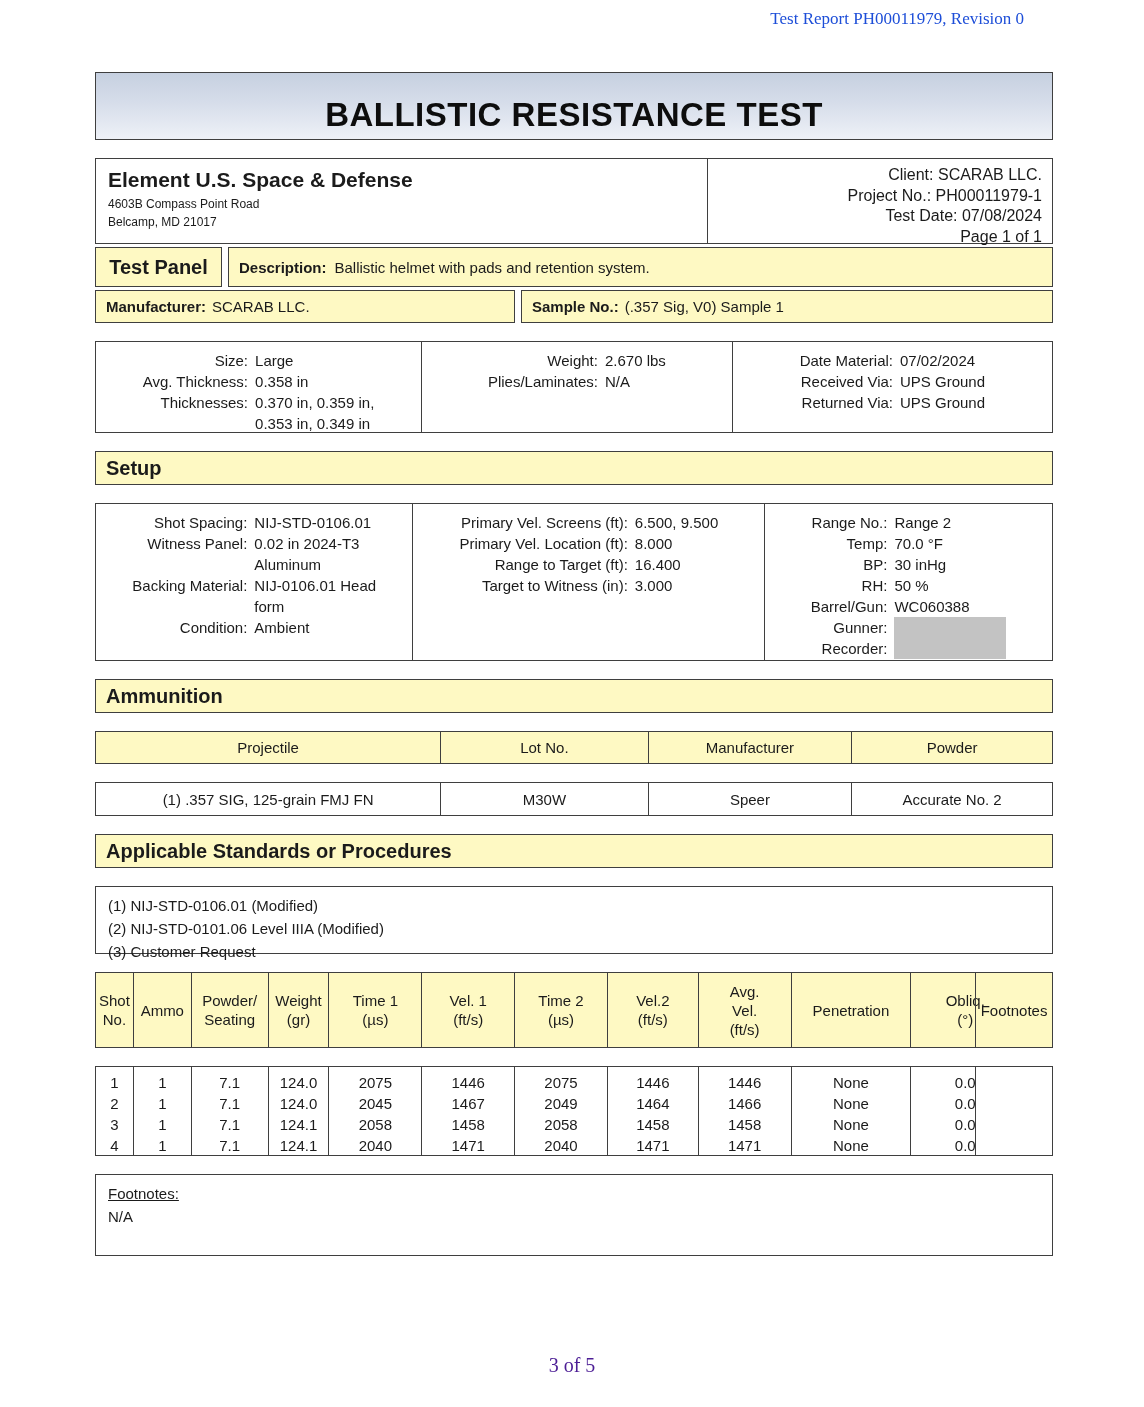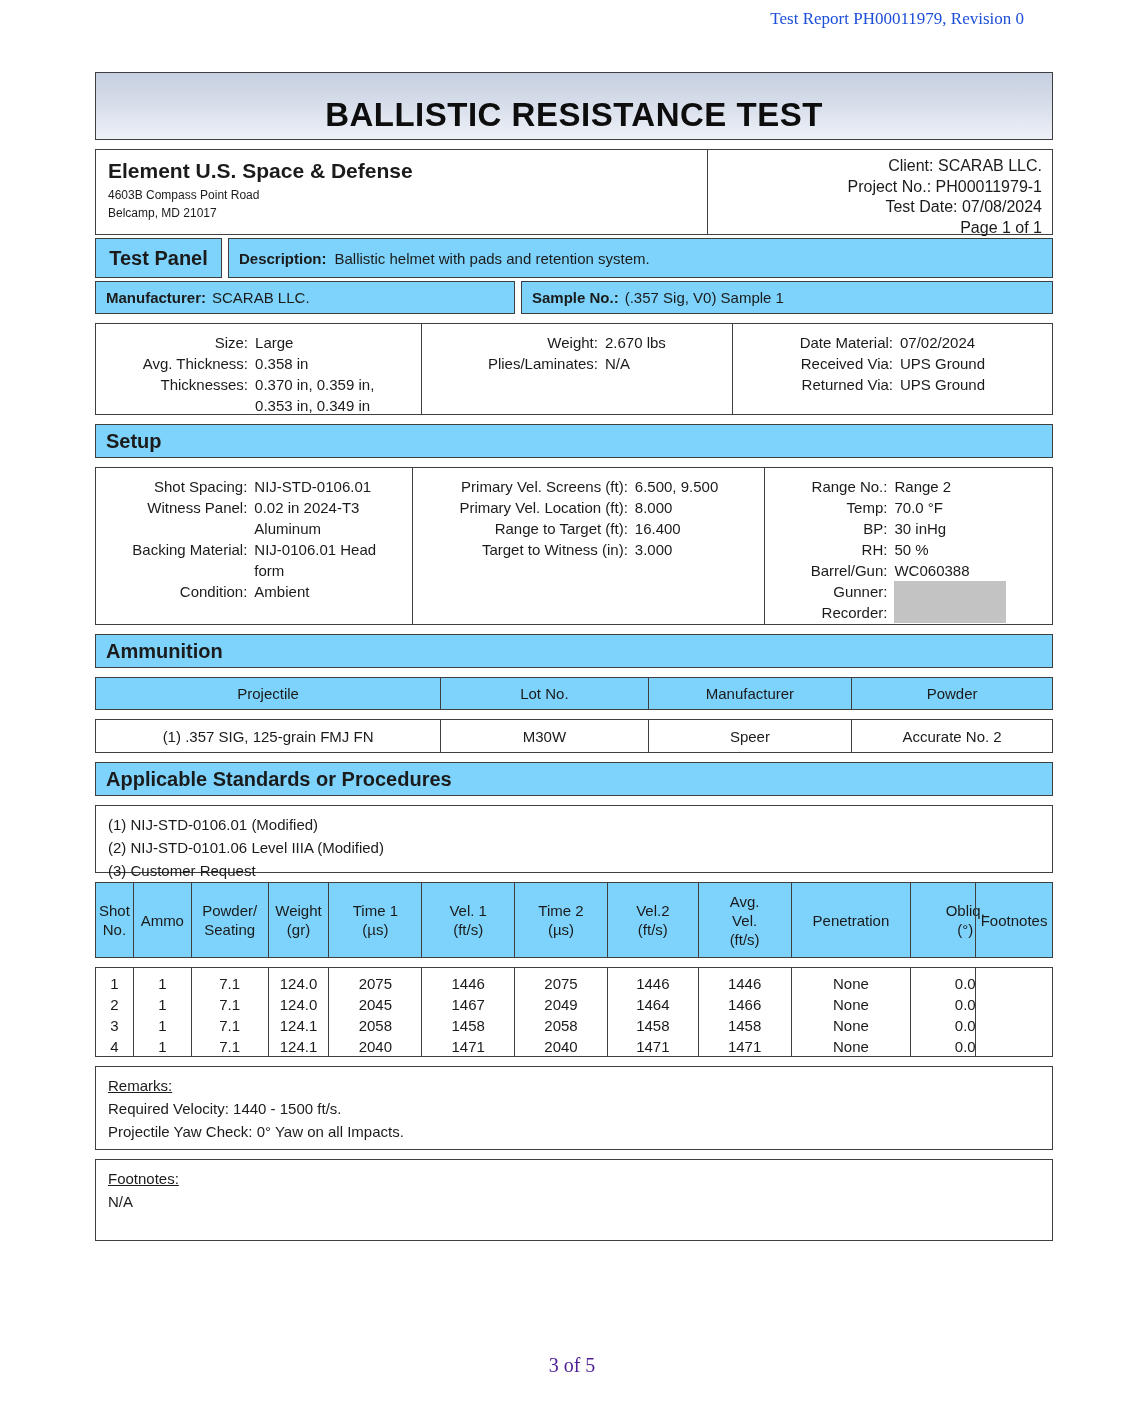--- a/index.html
+++ b/index.html
@@ -5,25 +5,25 @@
   html,body{margin:0;padding:0;}
   body{
     width:1144px;height:1407px;background:#ffffff;position:relative;
     font-family:"Liberation Sans",sans-serif;color:#1b1b1b;overflow:hidden;
   }
   .page-header{
     position:absolute;top:9px;right:120px;
     font-family:"Liberation Serif",serif;font-size:17px;color:#1d4ed8;
   }
   .doc{position:absolute;left:95px;top:72px;width:958px;}
-  .block{box-sizing:border-box;border:1px solid #3f3f3f;margin-top:9px;background:#fff;}
+  .block{box-sizing:border-box;border:1px solid #3f3f3f;margin-top:18px;background:#fff;}
   .block:first-child{margin-top:0;}
   .row-gap{display:flex;gap:6px;margin-top:3px;}
   .box{box-sizing:border-box;border:1px solid #3f3f3f;}
-  .bluebg{background:#7dd3fc;}
+  .bluebg{background:#fef9c3;}
   .b{font-weight:bold;}
   .u{text-decoration:underline;}
 
   
   .title-bar{
     height:68px;display:flex;align-items:flex-end;justify-content:center;
     padding-bottom:5px;
     background:linear-gradient(180deg,#c6d0e0 0%,#d6ddea 45%,#eef1f7 100%);
   }
   .title-bar .t{font-size:33px;font-weight:bold;letter-spacing:.5px;color:#0d0d0d;}
@@ -324,27 +324,20 @@
       <div class="tcell">0.0
 0.0
 0.0
 0.0</div>
       <div class="tcell">
 
 
 </div>
     </div>
 
-  <div class="block textblock remarks-block">
-    <div class="u">Remarks:</div>
-    <div>
-        <div>Required Velocity: 1440 - 1500 ft/s.</div>
-        <div>Projectile Yaw Check: 0° Yaw on all Impacts.</div>
-      </div>
-  </div>
 
   <div class="block textblock footnotes-block">
     <div class="u">Footnotes:</div>
     <div>
         <div>N/A</div>
       </div>
   </div>
 
 </div>
 

